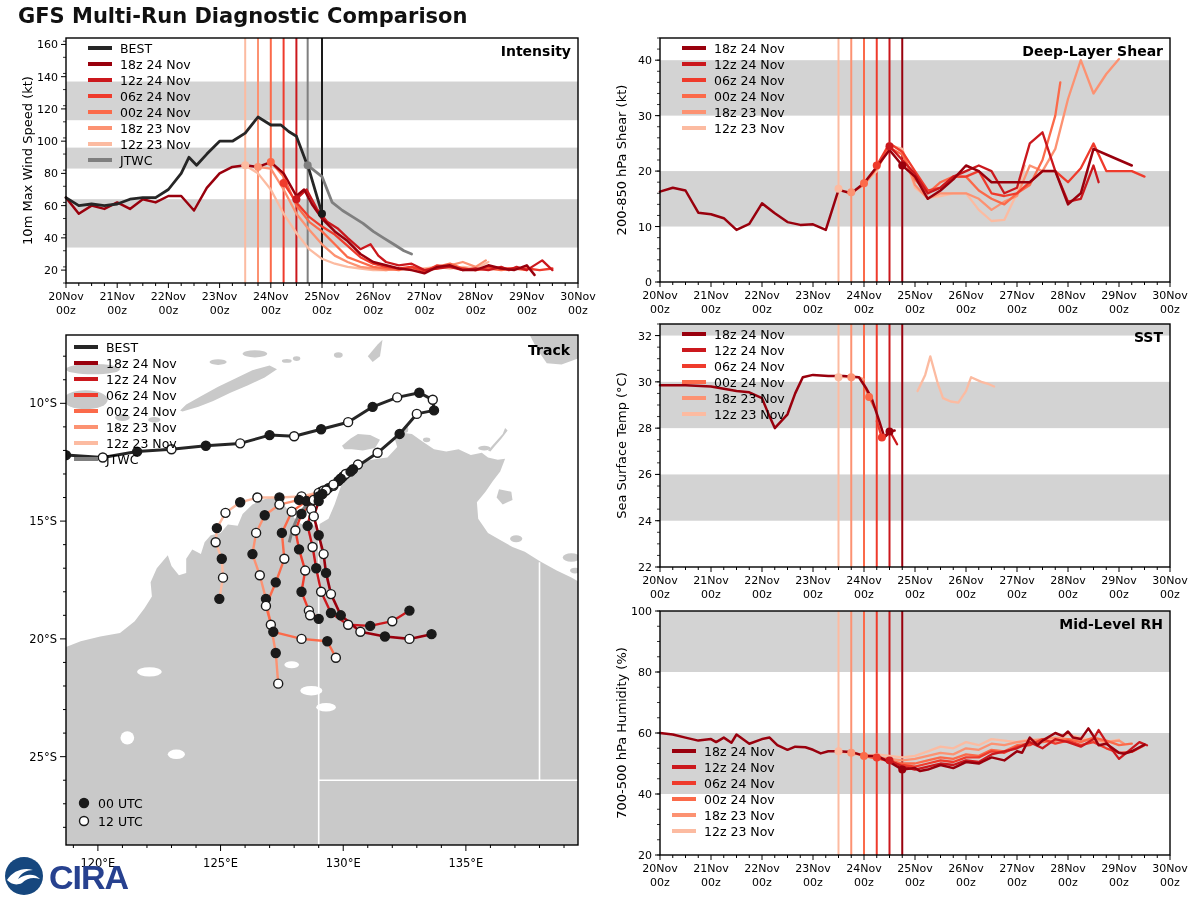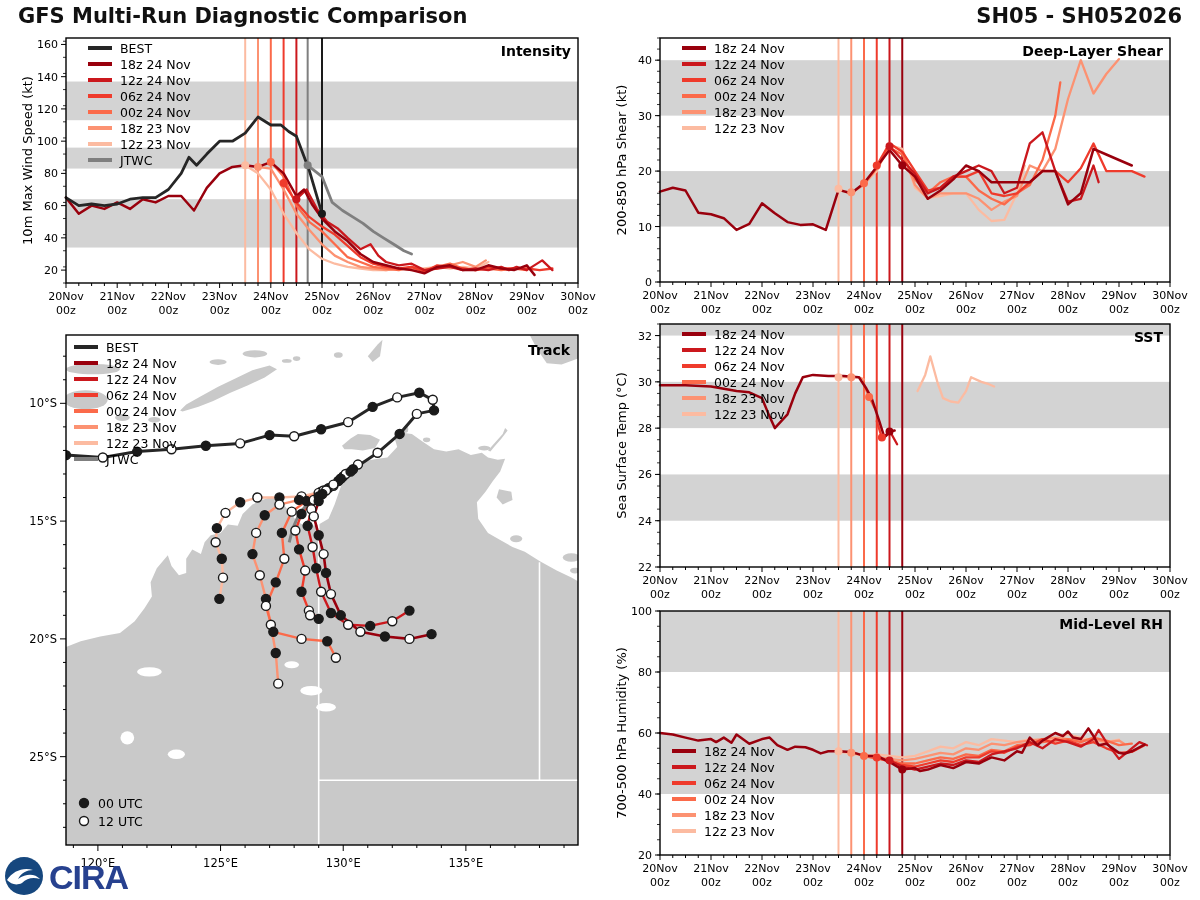--- a/index.html
+++ b/index.html
@@ -13,21 +13,20 @@
   #svg-sst{left:610px;top:315px;}
   #svg-rh{left:610px;top:600px;}
   #svg-track{left:0;top:330px;}
   #logos{position:absolute;left:3px;top:853px;width:220px;height:46px;text-align:right;}
 </style>
 </head>
 <body>
 
 <div class="hdr">
   <div class="ttl">GFS Multi-Run Diagnostic Comparison</div>
-  <div class="sid">SH05 - SH052026</div>
 </div>
 
 <svg id="svg-intensity" class="panel" width="600" height="300">
     <rect x="66" y="169.18421052631578" width="512" height="48.35526315789474" fill="#d3d3d3"></rect>
     <rect x="66" y="117.60526315789471" width="512" height="20.95394736842107" fill="#d3d3d3"></rect>
     <rect x="66" y="51.51973684210529" width="512" height="38.68421052631575" fill="#d3d3d3"></rect>
     <line x1="245.2" y1="8" x2="245.2" y2="253" stroke="#fcbba1" stroke-width="2"></line>
     <line x1="258" y1="8" x2="258" y2="253" stroke="#fc9272" stroke-width="2"></line>
     <line x1="270.8" y1="8" x2="270.8" y2="253" stroke="#fb6a4a" stroke-width="2"></line>
     <line x1="283.6" y1="8" x2="283.6" y2="253" stroke="#ef3b2c" stroke-width="2"></line>

